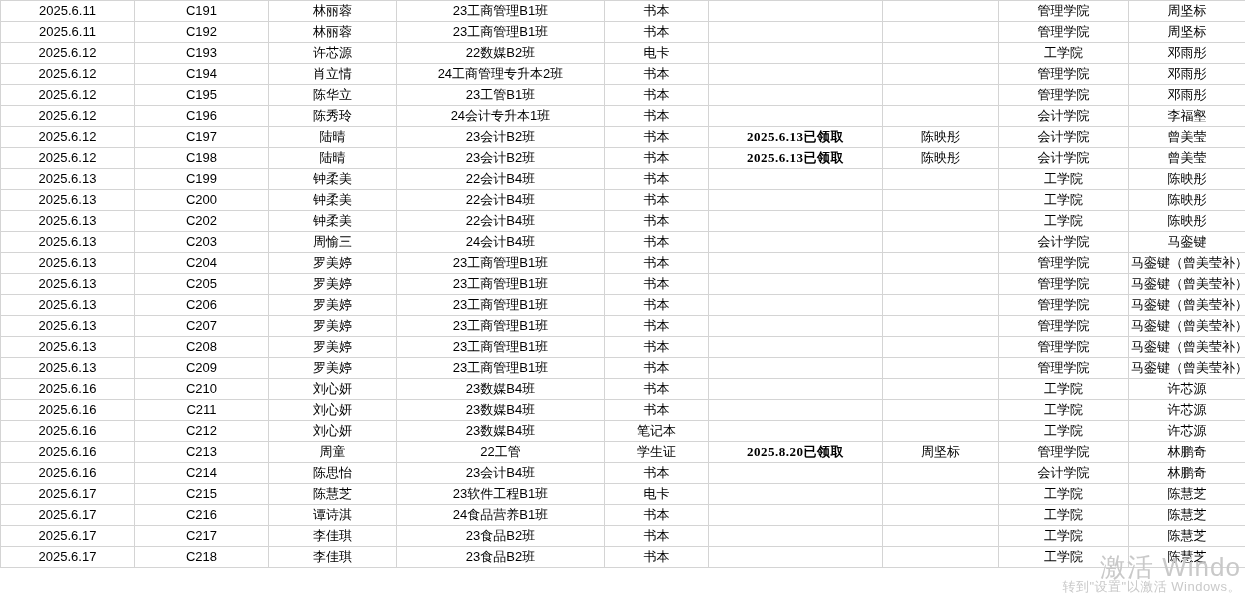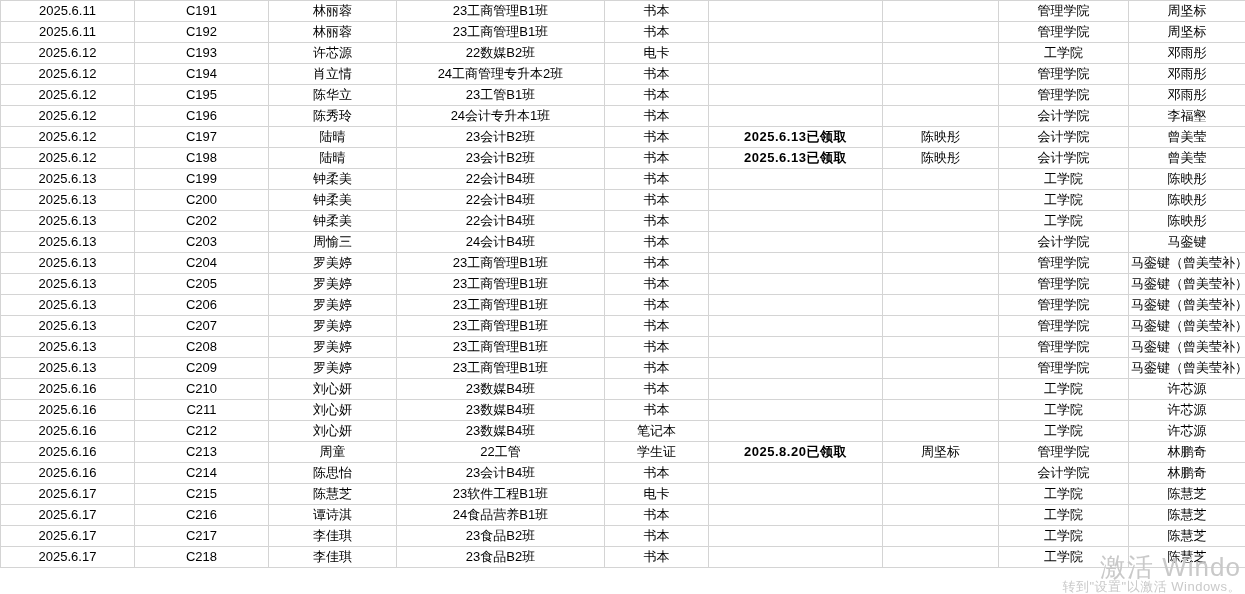--- a/index.html
+++ b/index.html
@@ -38,21 +38,21 @@
   col.c-name   { width: 128px; }
   col.c-class  { width: 208px; }
   col.c-item   { width: 104px; }
   col.c-claim  { width: 174px; }
   col.c-signer { width: 116px; }
   col.c-college{ width: 130px; }
   col.c-handler{ width: 117px; }
 
   td.claim {
     color: #ff0000;
-    font-family: Liberation Sans, sans-serif;
+    font-family: Liberation Serif, serif;
     font-size: 16px;
     font-weight: bold;
     letter-spacing: 0.5px;
   }
   td.handler-long {
     font-size: 12px;
   }
   .watermark {
     position: absolute;
     right: 4px;

